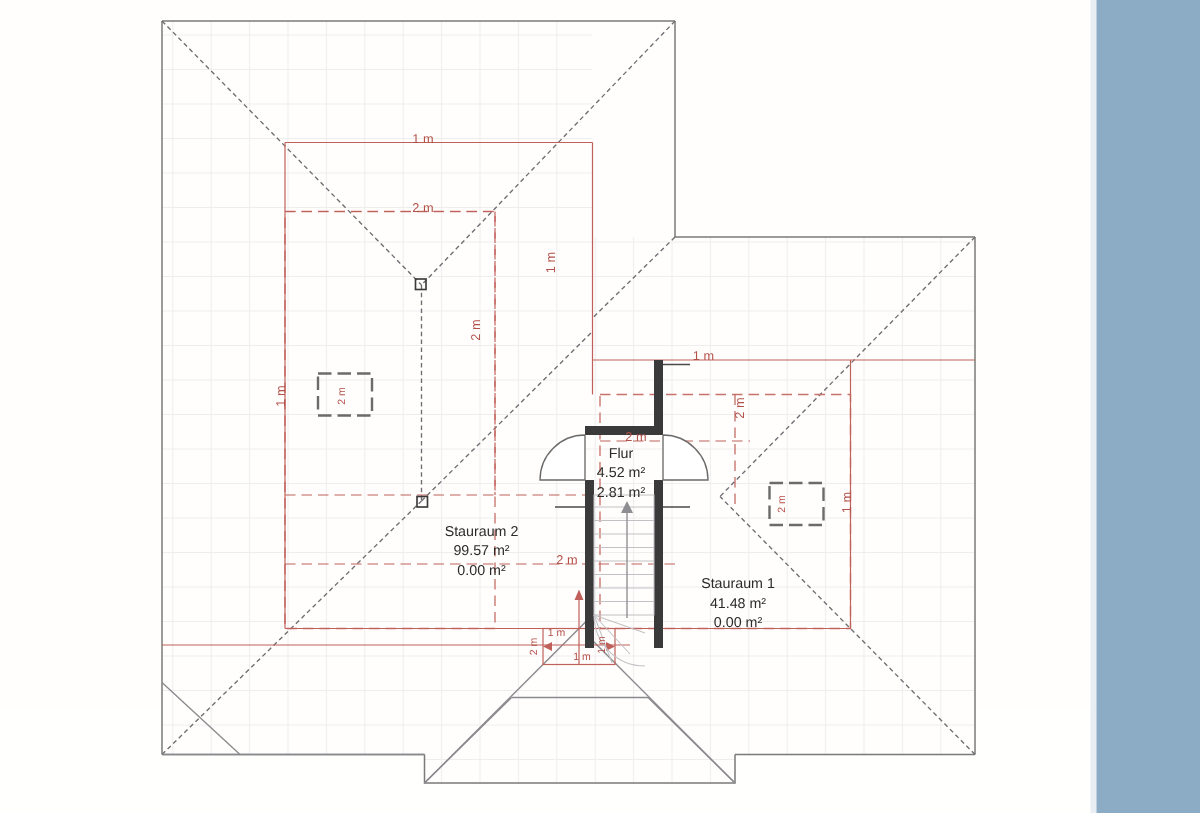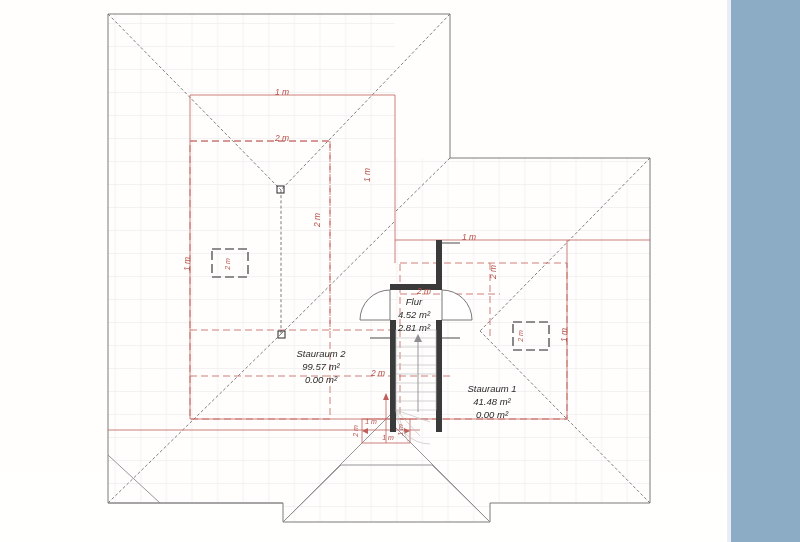--- a/index.html
+++ b/index.html
@@ -1,18 +1,18 @@
 <!DOCTYPE html>
 <html><head>
 <meta charset="utf-8">
 <style>
   html,body{margin:0;padding:0;background:#fffffd;}
   body{width:800px;height:542px;overflow:hidden;
        font-family:"Liberation Sans",sans-serif;}
-  #stage{position:relative;width:800px;height:473px;background:#fffefc;font-style:italic;}
+  #stage{position:relative;width:800px;height:473px;background:#fffefc;}
   #sidepanel{position:absolute;left:731px;top:0;width:69px;height:542px;
              background:#8cabc4;}
   #gap{position:absolute;left:727px;top:0;width:4px;height:542px;background:#e8eef3;}
   svg#plan{position:absolute;left:0;top:0;}
   text{font-family:"Liberation Sans",sans-serif;}
   .rlbl{fill:#b4504a;font-size:8.5px;}
   .rlbl-s{fill:#b4504a;font-size:7px;}
   .room{fill:#2b2b2b;font-size:9.5px;text-anchor:middle;}
 </style>
 </head>

